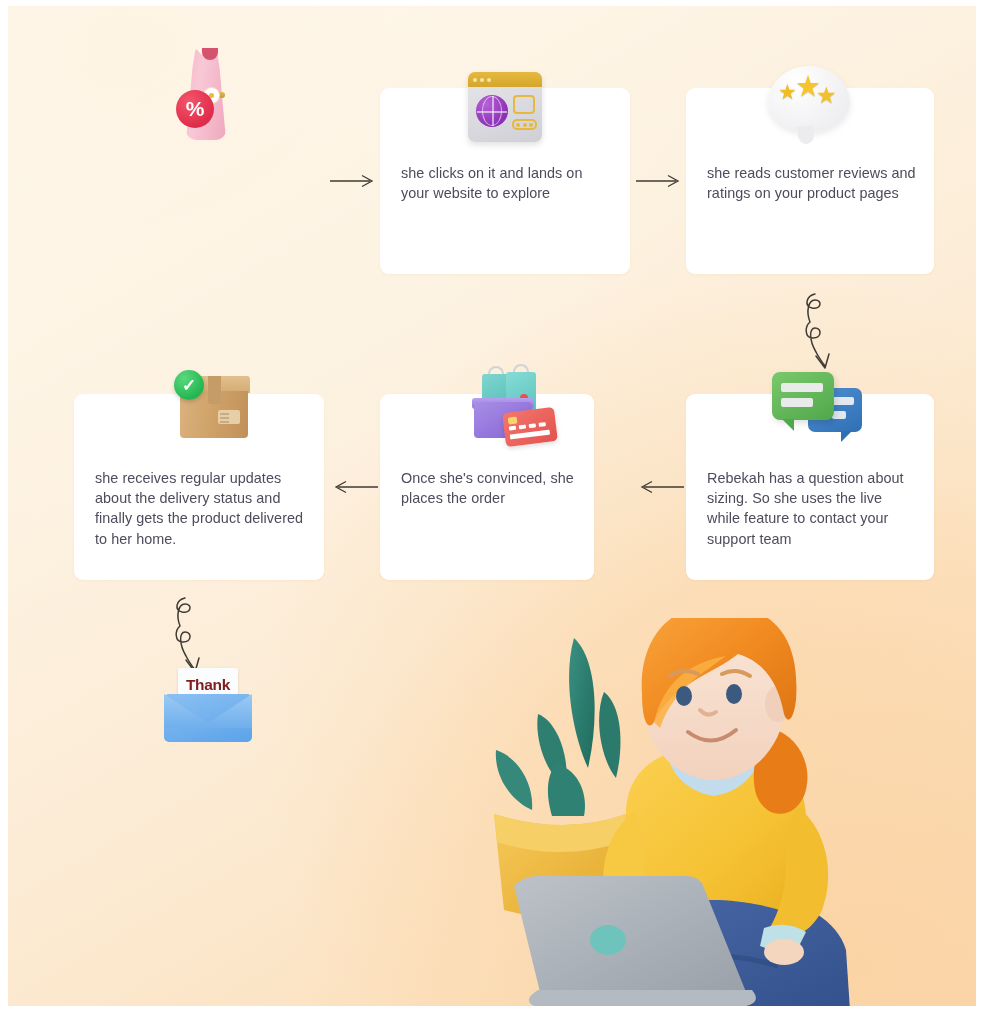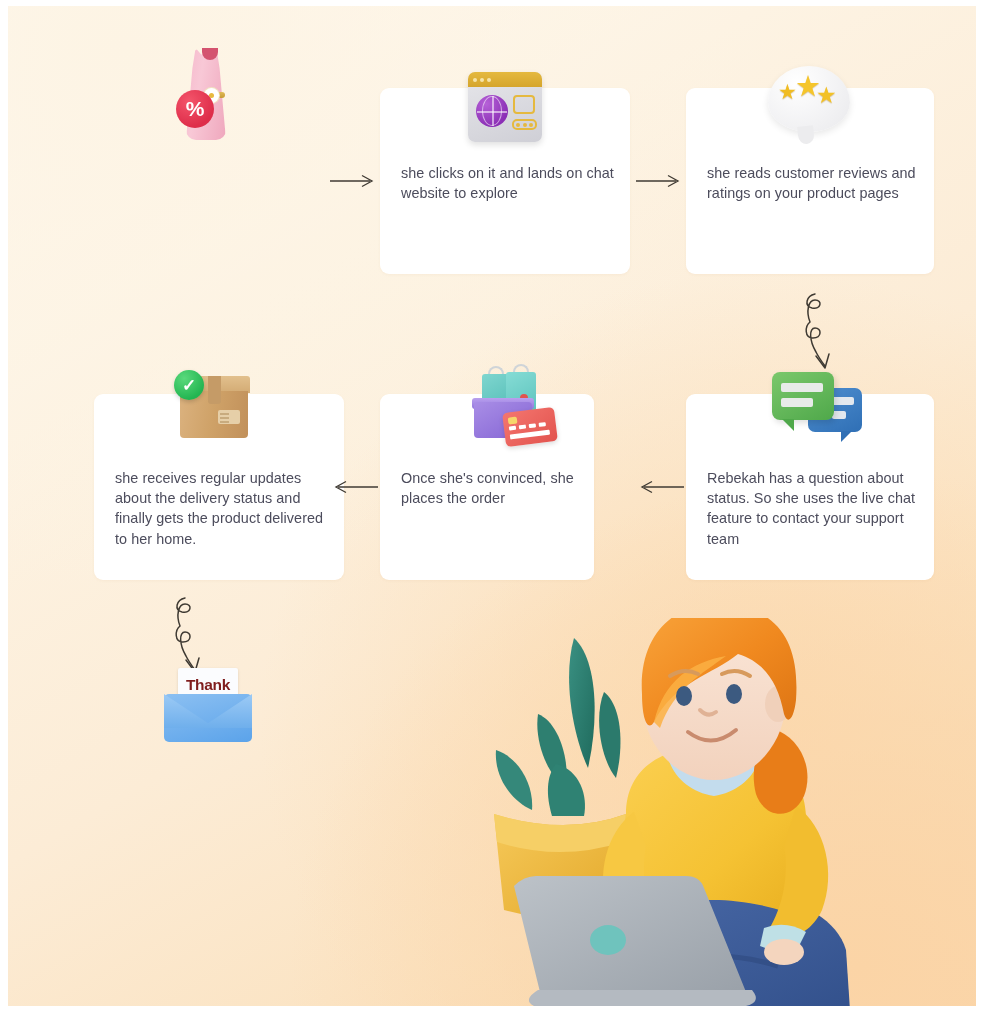--- a/index.html
+++ b/index.html
@@ -201,21 +201,21 @@
       <div class="dress-tag">%</div>
     </div>
   </div>
 
   <svg class="arrow-h" style="left:320px; top:164px;" width="52" height="22" viewBox="0 0 52 22">
     <path d="M2 11 H42" stroke="#3f3a33" stroke-width="1.3" fill="none"></path>
     <path d="M34 5.5 L44 11 L34 16.5" stroke="#3f3a33" stroke-width="1.3" fill="none"></path>
   </svg>
 
   <div class="card" style="left:372px; top:82px; width:250px; height:186px;">
-    <div class="card-text" style="top:75px;">she clicks on it and lands on chat website to explore</div>
+    <div class="card-text" style="top:75px;">she clicks on it and lands on your website to explore</div>
   </div>
   <div class="icon-wrap" style="left:434px; top:58px; width:126px; height:86px;">
     <div class="browser">
       <div class="browser-bar">
         <span class="browser-dot"></span>
         <span class="browser-dot"></span>
         <span class="browser-dot"></span>
       </div>
       <div class="globe">
         <div class="globe-ring"></div>
@@ -244,21 +244,21 @@
       <span class="star s3">★</span>
     </div>
   </div>
 
   <svg class="squiggle" style="left:788px; top:284px;" width="60" height="86" viewBox="0 0 60 86">
     <path d="M19 4 C10 6, 8 16, 16 18 C25 20, 27 10, 19 10 C12 10, 10 22, 14 32
              C9 36, 8 48, 17 48 C26 48, 26 38, 19 38 C13 38, 13 50, 20 62 C23 68, 26 72, 29 76" stroke="#3f3a33" stroke-width="1.5" fill="none" stroke-linecap="round"></path>
     <path d="M20 66 L29 78 L33 64" stroke="#3f3a33" stroke-width="1.5" fill="none" stroke-linecap="round" stroke-linejoin="round"></path>
   </svg>
 
-  <div class="card" style="left:66px; top:388px; width:250px; height:186px;margin-left:20px;">
+  <div class="card" style="left:66px; top:388px; width:250px; height:186px;">
     <div class="card-text" style="top:74px;">she receives regular updates about the delivery status and finally gets the product delivered to her home.</div>
   </div>
   <div class="icon-wrap" style="left:140px; top:358px; width:110px; height:88px;">
     <div class="parcel">
       <div class="parcel-top"></div>
       <div class="parcel-body"></div>
       <div class="parcel-flap"></div>
       <div class="parcel-label"></div>
       <div class="check-badge">✓</div>
     </div>
@@ -293,21 +293,21 @@
       </div>
     </div>
   </div>
 
   <svg class="arrow-h" style="left:626px; top:470px;" width="52" height="22" viewBox="0 0 52 22">
     <path d="M10 11 H50" stroke="#3f3a33" stroke-width="1.3" fill="none"></path>
     <path d="M18 5.5 L8 11 L18 16.5" stroke="#3f3a33" stroke-width="1.3" fill="none"></path>
   </svg>
 
   <div class="card" style="left:678px; top:388px; width:248px; height:186px;">
-    <div class="card-text" style="top:74px;">Rebekah has a question about status. So she uses the live chat feature to contact your support team</div>
+    <div class="card-text" style="top:74px;">Rebekah has a question about sizing. So she uses the live while feature to contact your support team</div>
   </div>
   <div class="icon-wrap" style="left:742px; top:358px; width:122px; height:88px;">
     <div class="chats">
       <div class="chat-blue">
         <div class="cl cb1"></div>
         <div class="cl cb2"></div>
       </div>
       <div class="chat-green">
         <div class="cl cg1"></div>
         <div class="cl cg2"></div>

